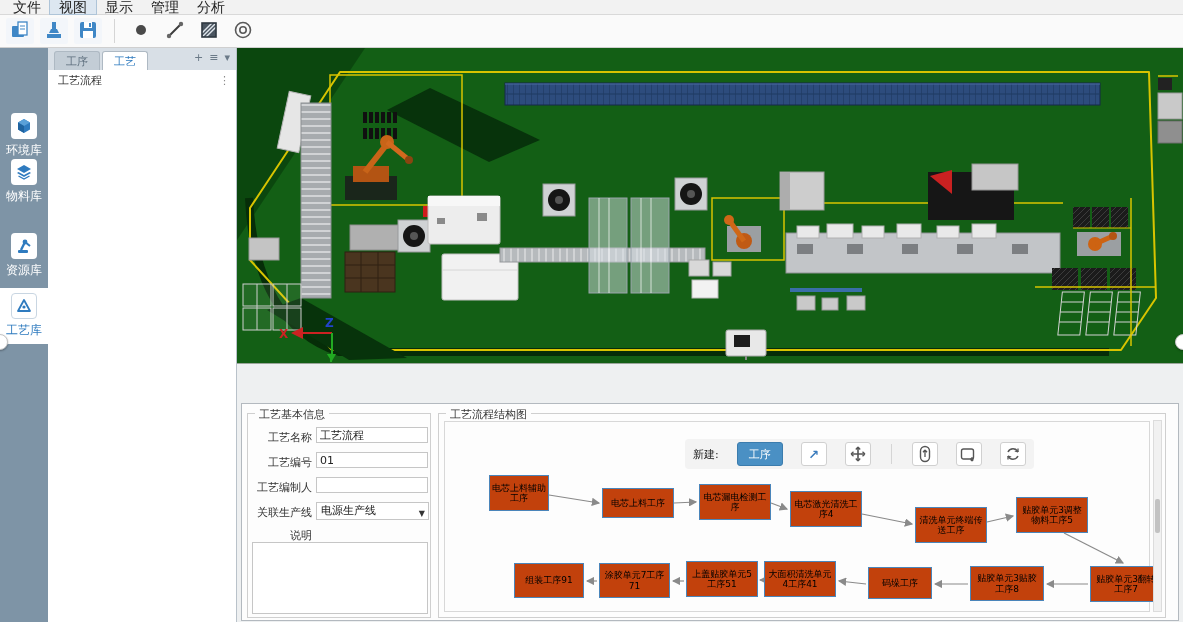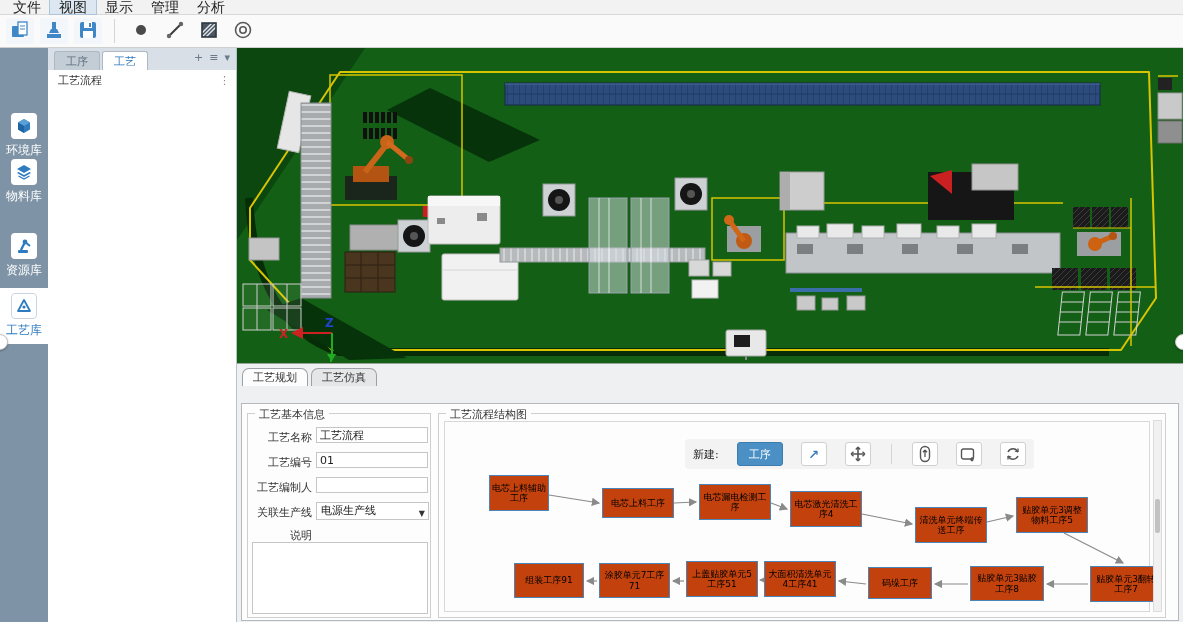--- a/index.html
+++ b/index.html
@@ -412,24 +412,20 @@
         <text x="90" y="314" fill="#22aa22" font-size="11">Y</text>
         <text x="88" y="279" fill="#2244cc">Z</text>
       </g>
     </svg>
   </div>
 
   <div class="handle left"></div>
   <div class="handle right"></div>
 
   <div class="bottompanel">
-    <div class="btabs">
-      <div class="btab active">工艺规划</div>
-      <div class="btab">工艺仿真</div>
-    </div>
     <div class="pcontent">
 
       <div class="groupbox" style="left:5px; top:9px; width:184px; height:205px;">
         <span class="legend">工艺基本信息</span>
         <span class="frow-label" style="left:2px; top:16px;">工艺名称</span>
         <input class="fin" style="left: 68px; top: 13px; width: 112px;" value="工艺流程">
         <span class="frow-label" style="left:2px; top:41px;">工艺编号</span>
         <input class="fin" style="left: 68px; top: 38px; width: 112px;" value="01">
         <span class="frow-label" style="left:0px; top:66px; width:64px;">工艺编制人</span>
         <input class="fin" style="left: 68px; top: 63px; width: 112px;" value="">

